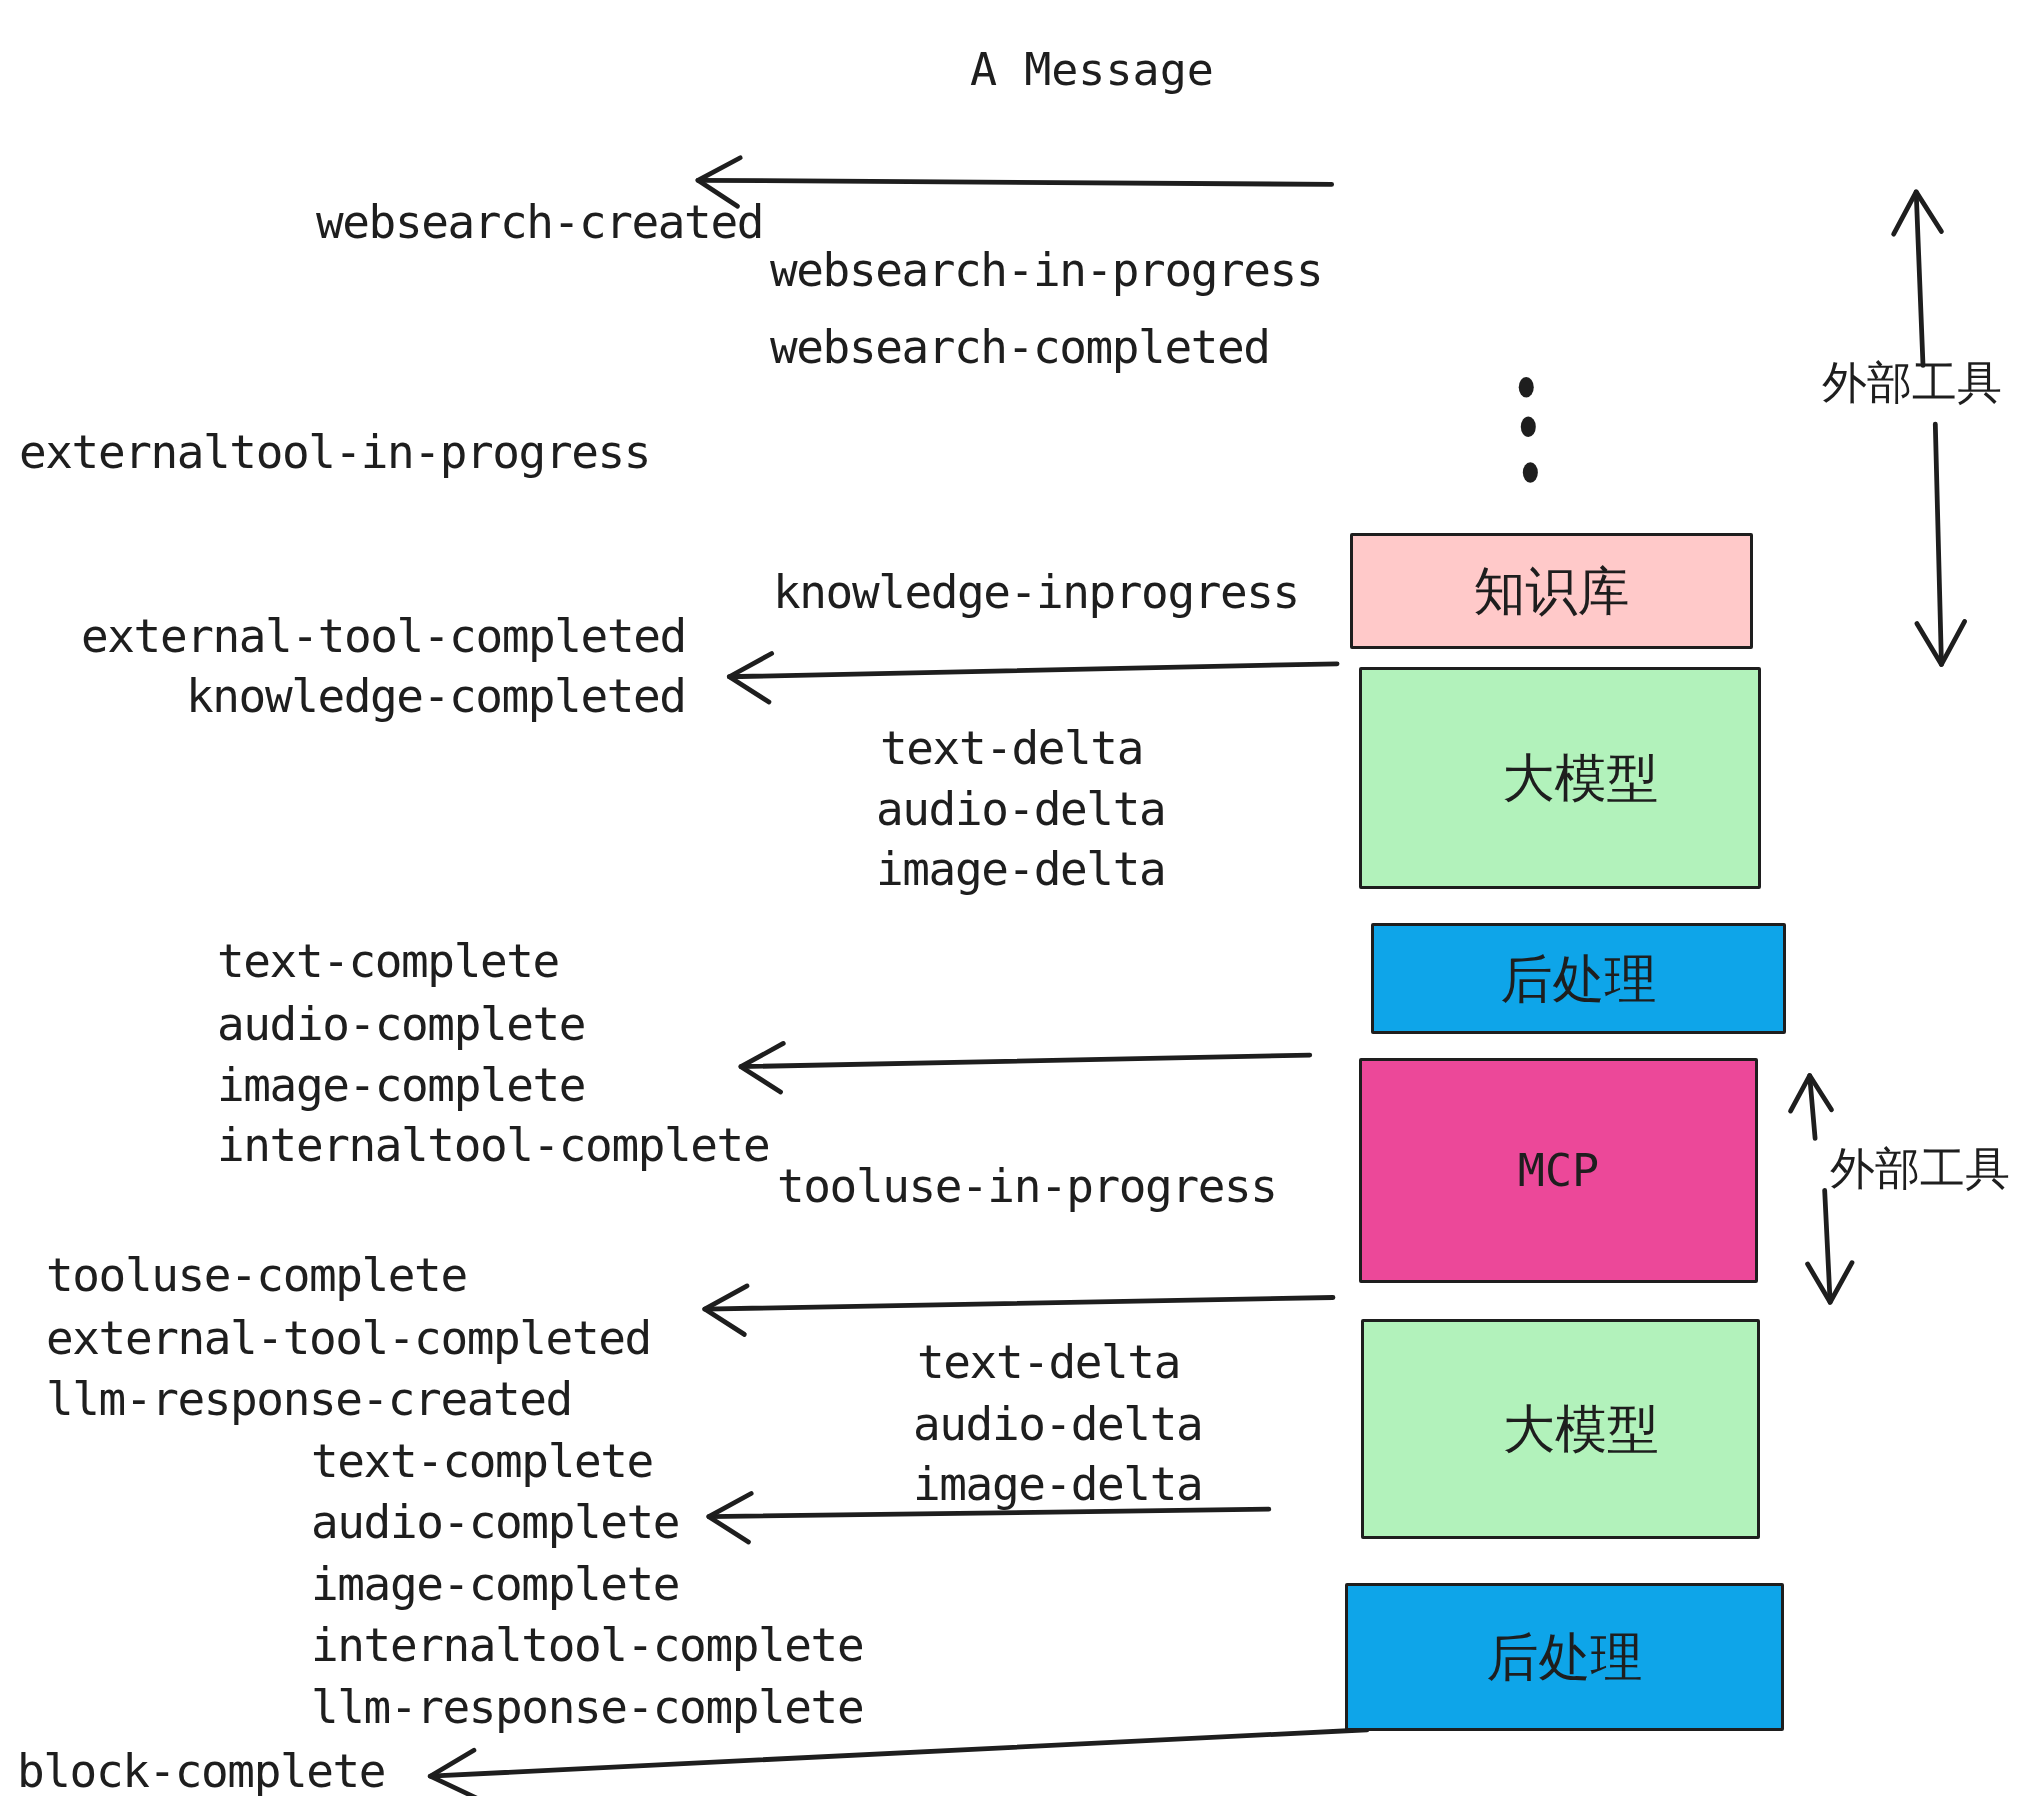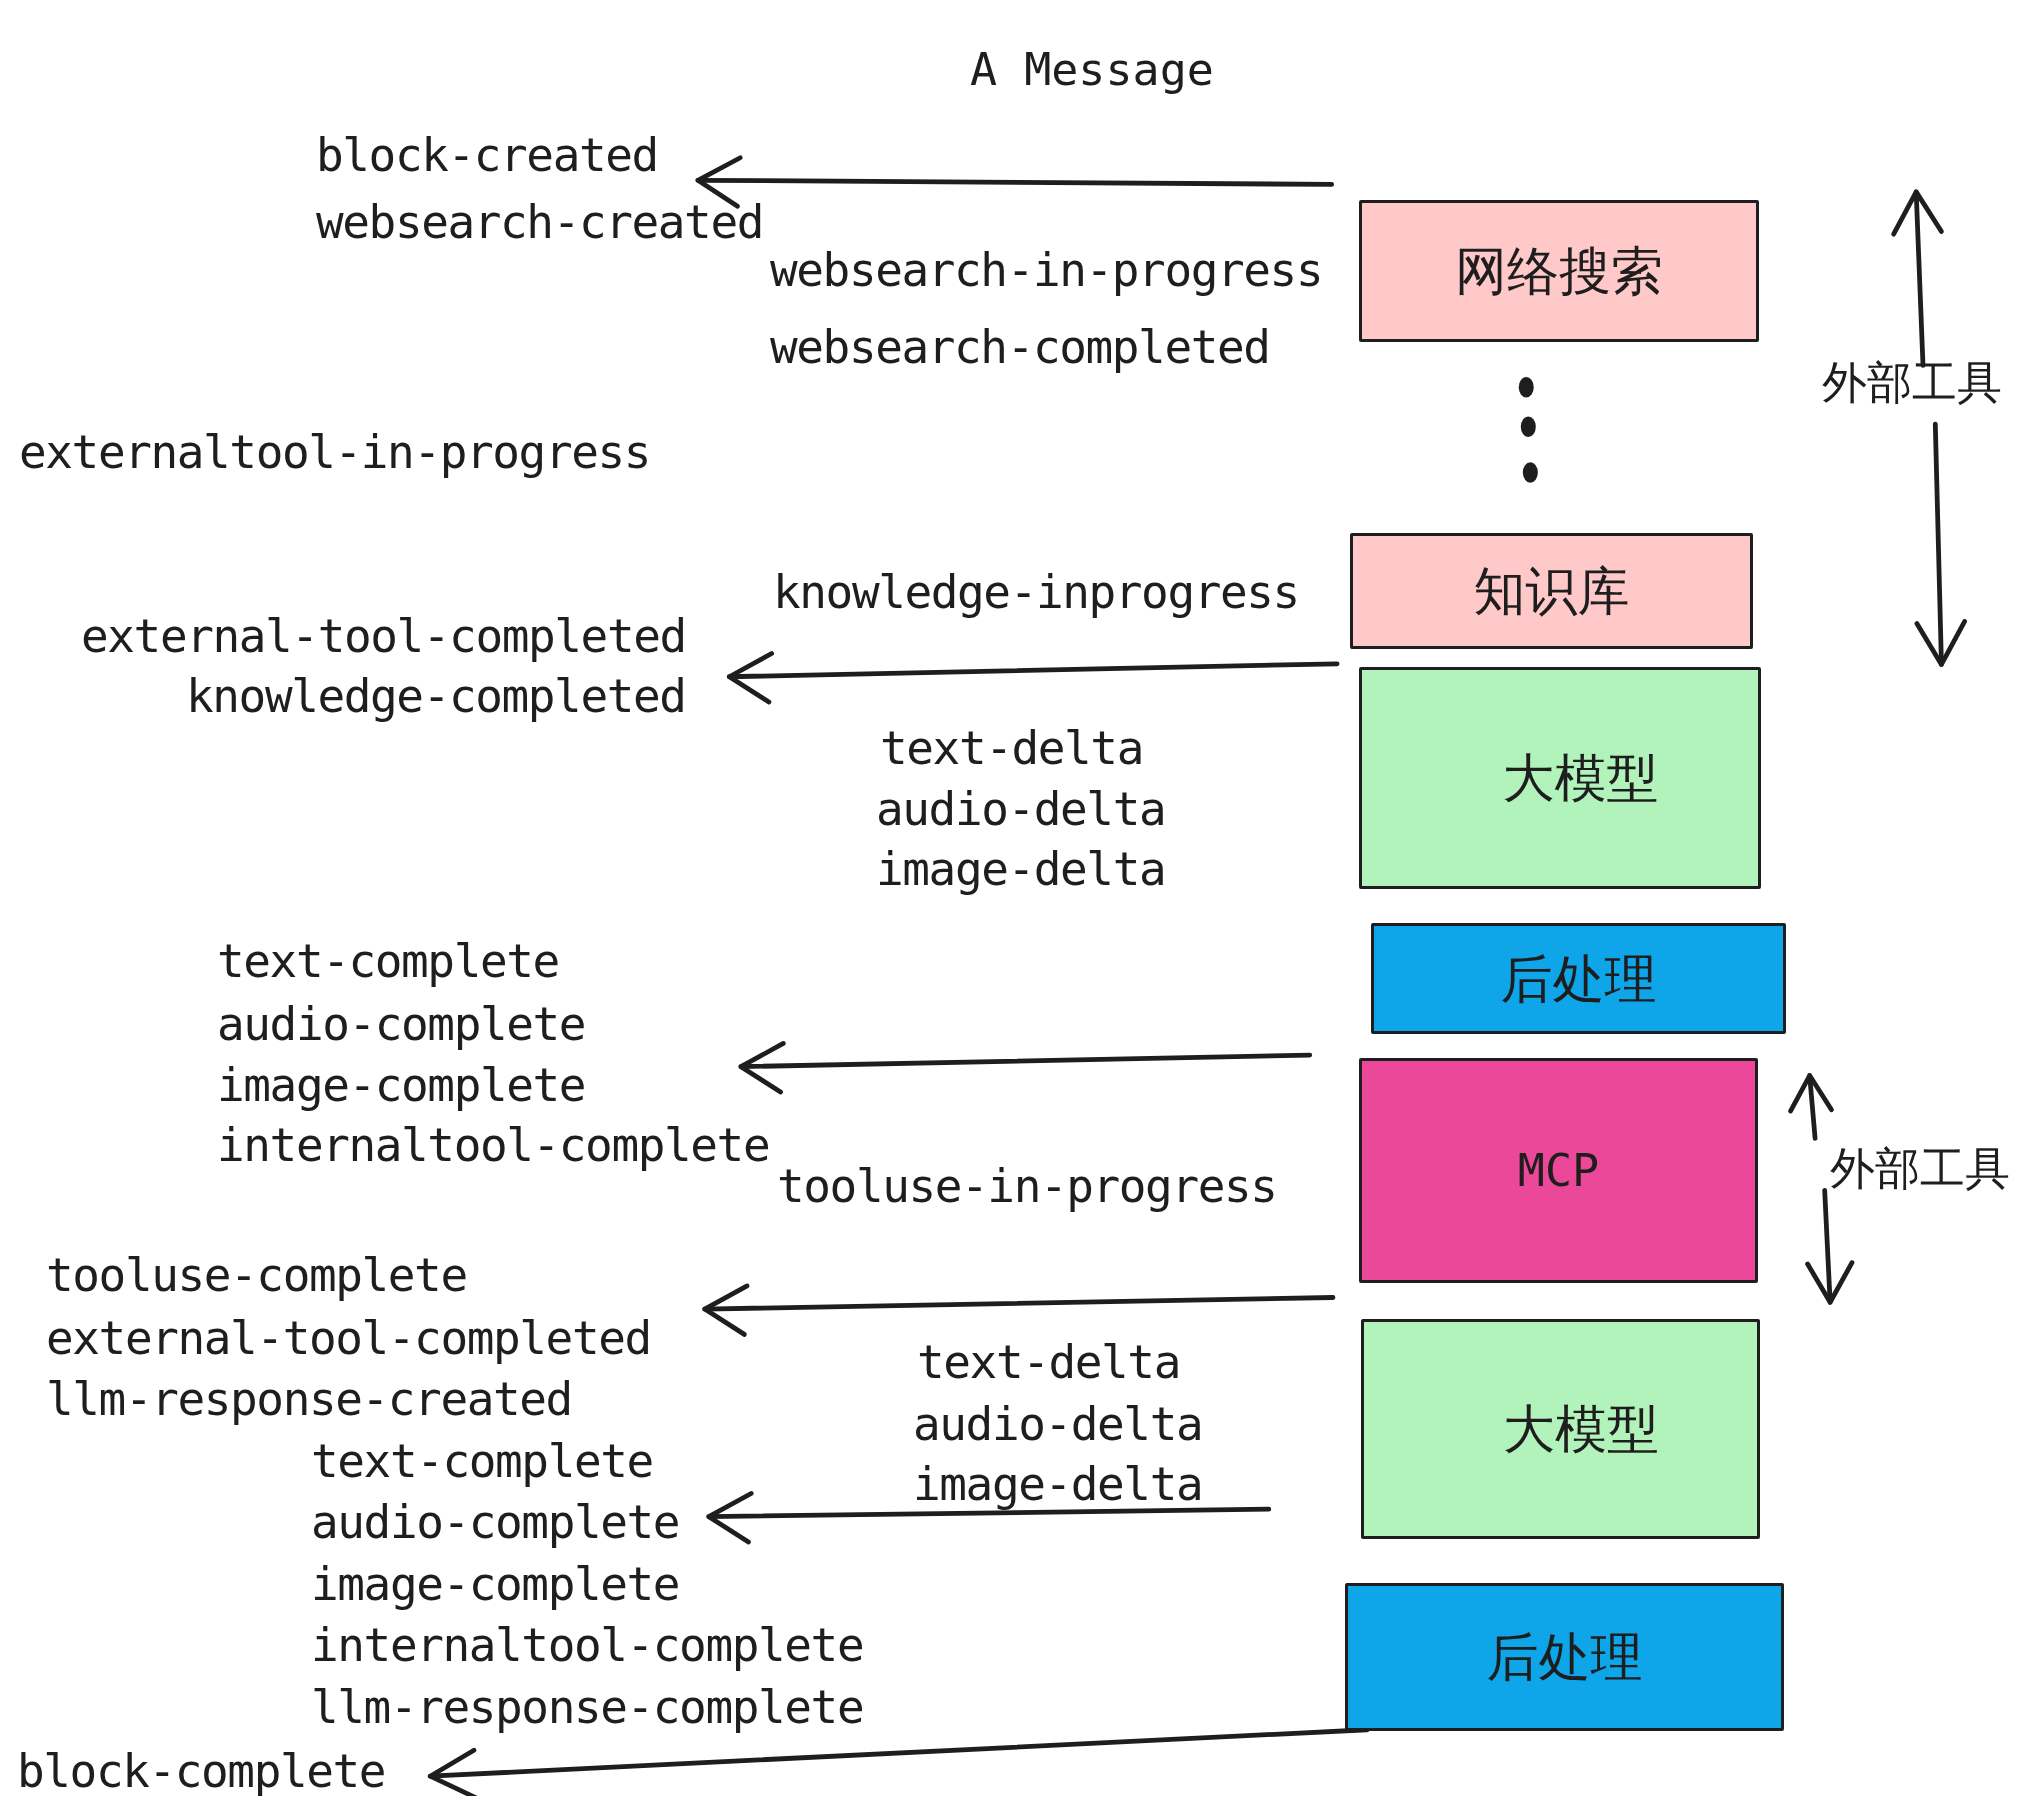--- a/index.html
+++ b/index.html
@@ -120,21 +120,20 @@
 
     <g fill="#1e1e1e">
       <ellipse cx="2235" cy="526" rx="11" ry="15"></ellipse>
       <ellipse cx="2238" cy="584" rx="11" ry="15"></ellipse>
       <ellipse cx="2241" cy="651" rx="11" ry="15"></ellipse>
     </g>
   </svg>
 
   <div class="title" style="left:970px; top:19px;">A Message</div>
 
-  <div class="evt" style="left:316px;  top:104px;">block-created</div>
   <div class="evt" style="left:316px;  top:171px;">websearch-created</div>
   <div class="evt" style="left:770px; top:219px;">websearch-in-progress</div>
   <div class="evt" style="left:770px; top:296px;">websearch-completed</div>
   <div class="evt" style="left:19px;   top:401px;">externaltool-in-progress</div>
   <div class="evt" style="left:773px; top:541px;">knowledge-inprogress</div>
   <div class="evt" style="left:81px;  top:585px;">external-tool-completed</div>
   <div class="evt" style="left:186px;  top:645px;">knowledge-completed</div>
 
   <div class="evt" style="left:880px; top:697px;">text-delta</div>
   <div class="evt" style="left:876px; top:758px;">audio-delta</div>
@@ -154,23 +153,20 @@
   <div class="evt" style="left:917px; top:1311px;">text-delta</div>
   <div class="evt" style="left:913px; top:1373px;">audio-delta</div>
   <div class="evt" style="left:913px; top:1433px;">image-delta</div>
 
   <div class="evt" style="left:311px;  top:1471px;">audio-complete</div>
   <div class="evt" style="left:311px;  top:1533px;">image-complete</div>
   <div class="evt" style="left:311px;  top:1594px;">internaltool-complete</div>
   <div class="evt" style="left:311px;  top:1656px;">llm-response-complete</div>
   <div class="evt" style="left:17px;   top:1720px;">block-complete</div>
 
-  <div class="box fill-pink" style="left:1359px; top:172px;  width:400px; height:142px;">
-    <span class="box-label">网络搜索</span>
-  </div>
 
   <div class="box fill-pink" style="left:1350px; top:505px;  width:403px; height:116px;">
     <span class="box-label">知识库</span>
   </div>
 
   <div class="box fill-green" style="left:1359px; top:639px;  width:402px; height:222px;">
     <span class="box-label">大模型</span>
   </div>
 
   <div class="box fill-white" style="left:1371px; top:895px; width:415px; height:111px;">

